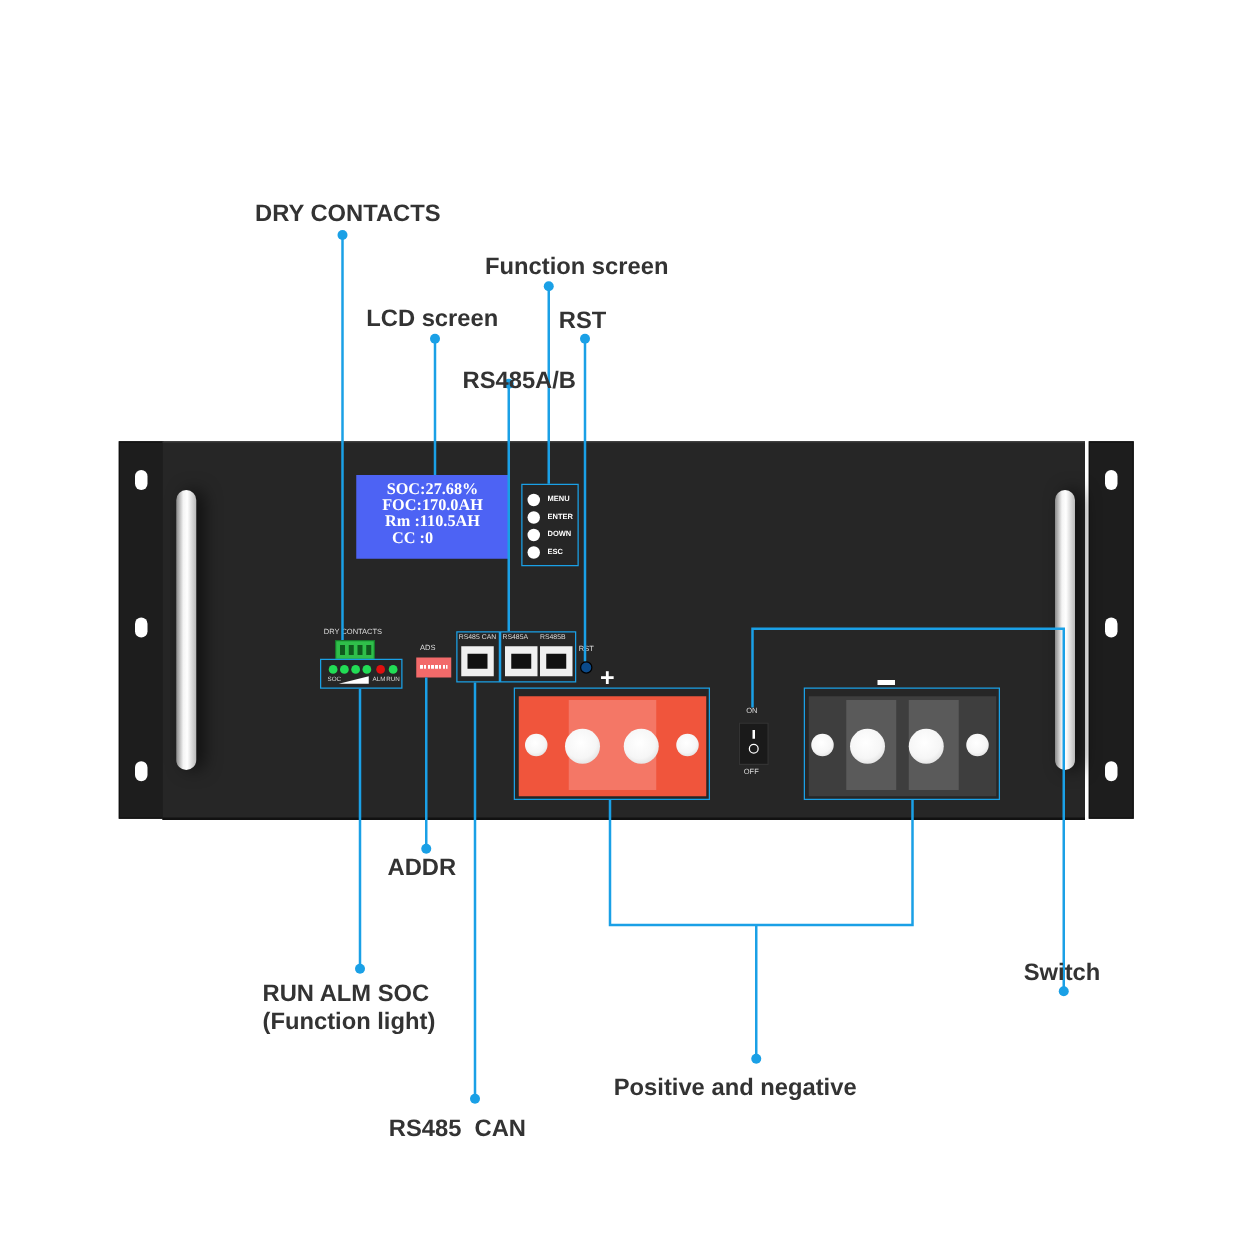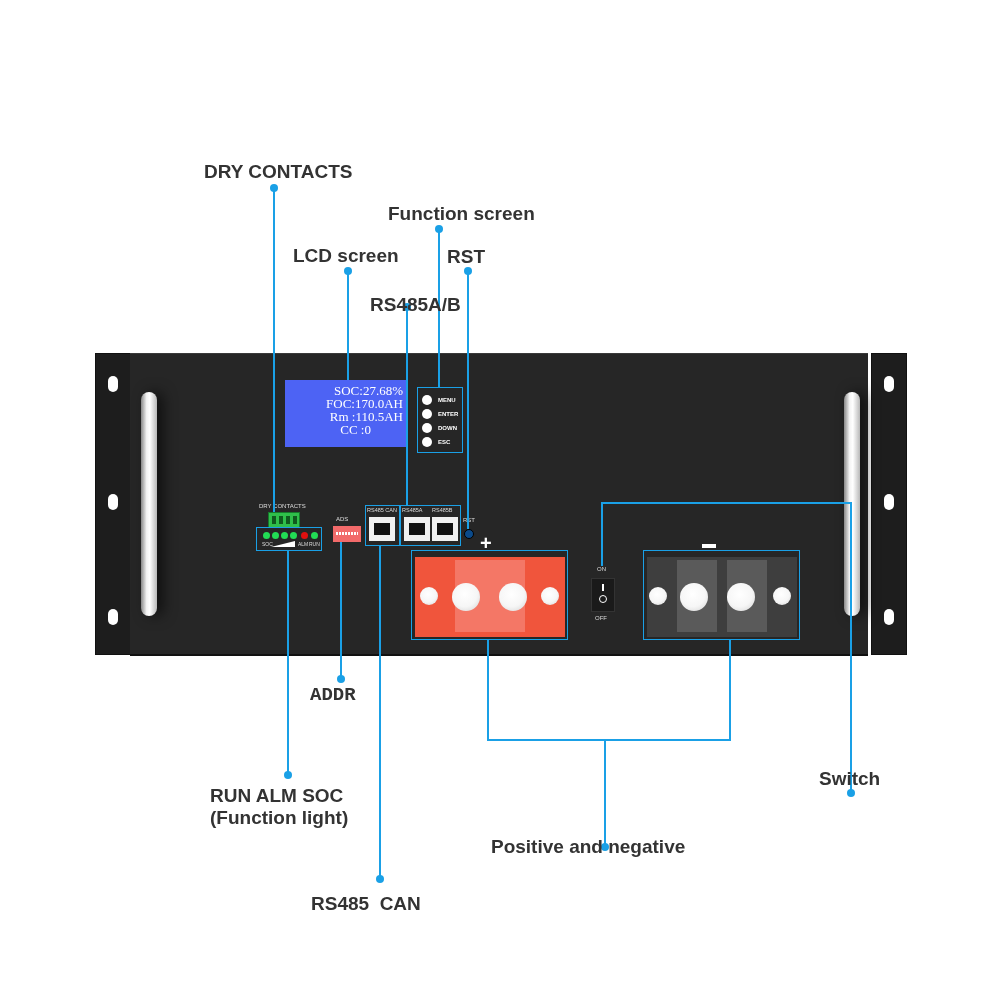--- a/index.html
+++ b/index.html
@@ -4,21 +4,21 @@
 <style>
   html,body{margin:0;padding:0;background:#ffffff;}
   body{width:1000px;height:1000px;position:relative;overflow:hidden;font-family:"Liberation Sans",sans-serif;}
   .callout{position:absolute;font-family:"Liberation Sans",sans-serif;font-weight:bold;font-size:19px;color:#333333;white-space:nowrap;line-height:22px;}
   .lines{position:absolute;left:0;top:0;width:1000px;height:1000px;pointer-events:none;}
   .ear{position:absolute;background:#1d1d1d;border:1px solid #111;}
   .slot{position:absolute;width:10px;height:16px;background:#fff;border-radius:6px;}
   .panel{position:absolute;left:130px;top:353px;width:738px;height:300px;background:#262626;border-top:1px solid #3a3a3a;border-bottom:2px solid #111;}
   .handle{position:absolute;width:16px;height:224px;border-radius:9px;background:linear-gradient(90deg,#888 0%,#f4f4f4 35%,#ffffff 55%,#b8b8b8 100%);box-shadow:6px 0 14px rgba(0,0,0,0.6);}
   .lcd{position:absolute;left:285px;top:380px;width:122px;height:67px;background:#4d63f4;color:#ffffff;font-family:"Liberation Serif",serif;font-size:13px;line-height:13px;padding:4px 4px;box-sizing:border-box;}
-  .lcd-row{display:flex;justify-content:flex-end;}
+  .lcd-row{display:flex;justify-content:center;font-weight:bold;}
   .fbtn-box{position:absolute;left:417px;top:387px;width:46px;height:66px;border:1.5px solid #1aa0e6;box-sizing:border-box;}
   .fbtn{position:absolute;left:4px;width:10px;height:10px;border-radius:50%;background:#fff;}
   .fbtn-label{position:absolute;left:20px;font-size:6px;color:#fff;font-weight:bold;}
   .small-white{color:#dddddd;font-size:6px;position:absolute;white-space:nowrap;}
   .led{position:absolute;width:7px;height:7px;border-radius:50%;}
   .port{position:absolute;width:26px;height:24px;background:#f0f0f0;}
   .port-inner{position:absolute;left:5px;top:6px;width:16px;height:12px;background:#111;}
   .blue-box{position:absolute;border:1.5px solid #1aa0e6;box-sizing:border-box;}
   .term-pos{position:absolute;left:415px;top:557px;width:150px;height:80px;background:#f0553c;}
   .term-neg{position:absolute;left:647px;top:557px;width:150px;height:80px;background:#3e3e3e;}
@@ -174,20 +174,20 @@
     <circle cx="605" cy="847" r="4"></circle>
     <circle cx="851" cy="793" r="4"></circle>
   </g>
 </svg>
 
 <div class="callout" style="left:204px;top:161px;">DRY CONTACTS</div>
 <div class="callout" style="left:388px;top:203px;">Function screen</div>
 <div class="callout" style="left:293px;top:245px;">LCD screen</div>
 <div class="callout" style="left:447px;top:246px;">RST</div>
 <div class="callout" style="left:354px;top:294px;margin-left:16px;">RS485A/B</div>
-<div class="callout" style="left:310px;top:684px;font-family:Liberation Mono, monospace;">ADDR</div>
+<div class="callout" style="left:310px;top:684px;">ADDR</div>
 <div class="callout" style="left:210px;top:785px;">
   <div>RUN ALM SOC</div>
   <div>(Function light)</div>
 </div>
 <div class="callout" style="left:311px;top:893px;white-space:pre;">RS485  CAN</div>
-<div class="callout" style="left:491px;top:836px;">Positive and negative</div>
+<div class="callout" style="left:491px;top:860px;">Positive and negative</div>
 <div class="callout" style="left:819px;top:768px;">Switch</div>
 
 </body></html>

